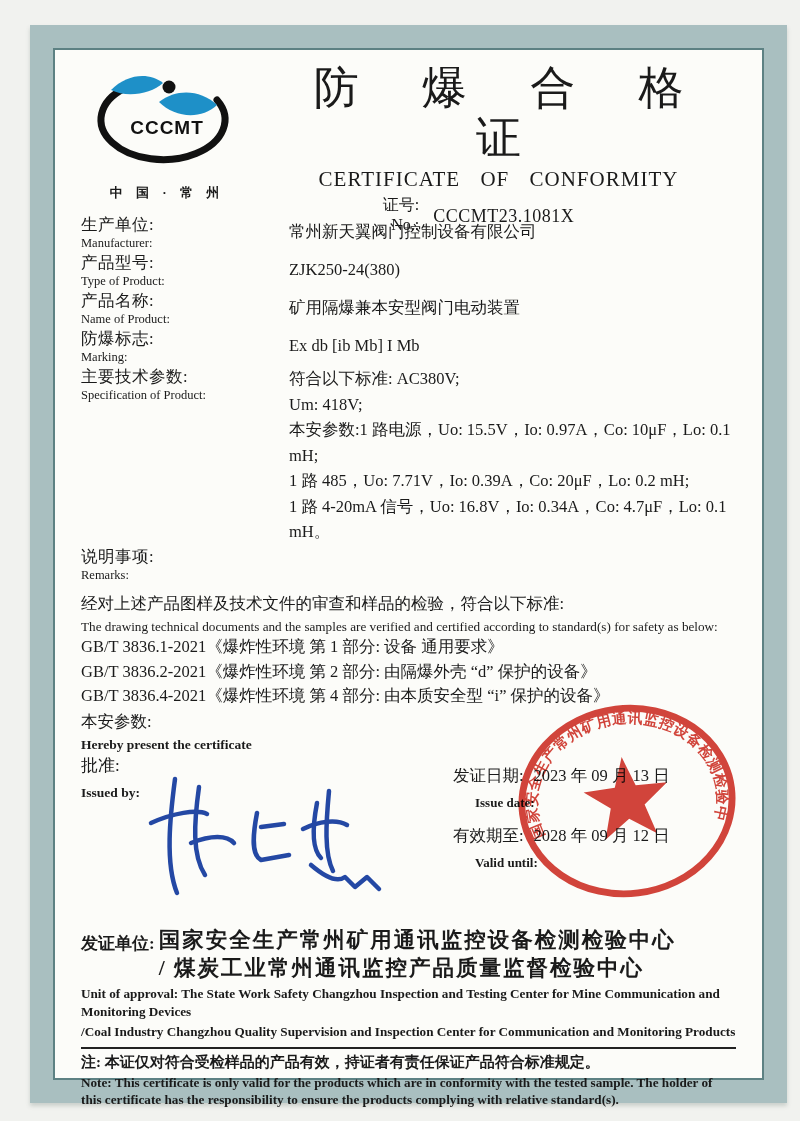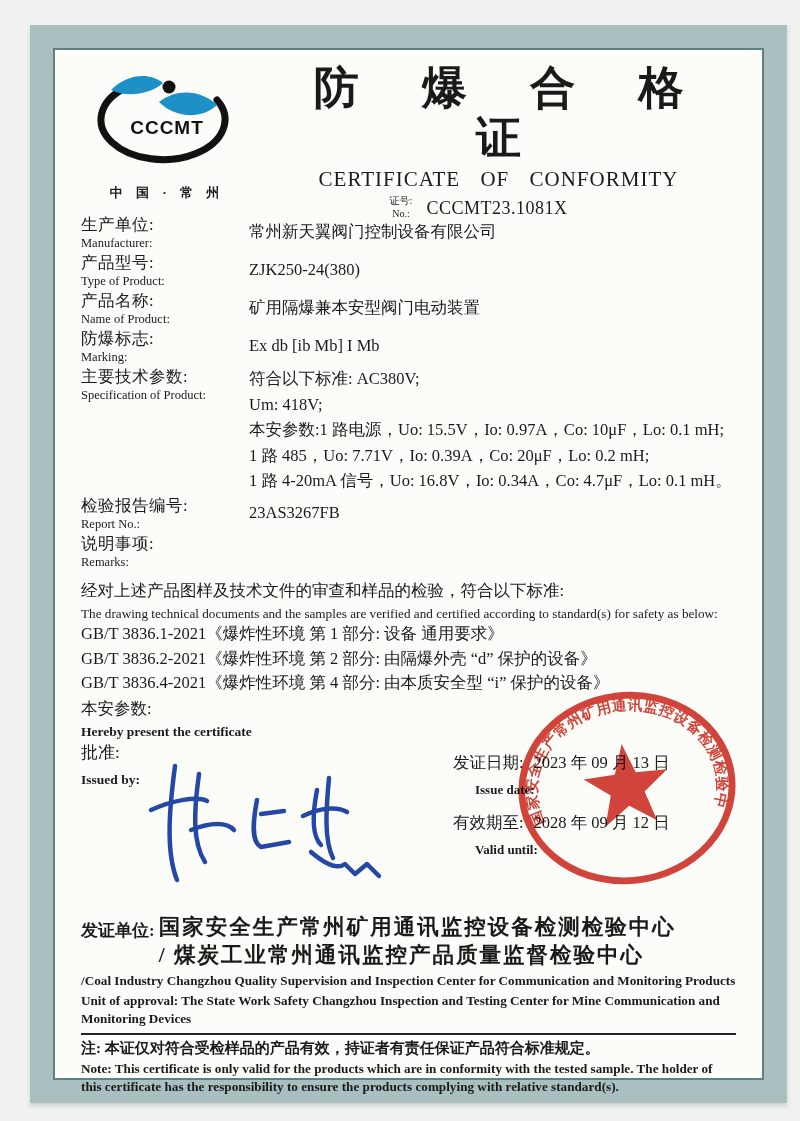--- a/index.html
+++ b/index.html
@@ -23,28 +23,28 @@
     border:2px solid #5d8183;
     box-sizing:border-box;
     padding:14px 26px 10px 26px;
     position:absolute;
   }
   
   .header{position:relative;height:148px;}
   .logo{position:absolute;left:8px;top:2px;width:156px;text-align:center;}
   .logo-region{font-size:13px;letter-spacing:5px;font-weight:bold;margin-top:10px;}
   .title-block{position:absolute;left:190px;right:10px;top:0;text-align:center;}
-  .title-cn{font-size:45px;letter-spacing:26px;margin-left:26px;font-weight:700;line-height:1.1;text-align:center;}
+  .title-cn{font-size:45px;letter-spacing:26px;margin-left:26px;font-weight:400;line-height:1.1;text-align:center;}
   .title-en{font-size:21px;letter-spacing:1px;word-spacing:14px;margin-top:4px;}
   .certno-row{display:flex;justify-content:center;align-items:center;margin-top:3px;margin-left:-40px;}
-  .certno-labels{text-align:center;font-size:10px;line-height:1.25;}
+  .certno-labels{text-align:right;font-size:16px;line-height:1.25;}
   .certno-value{font-size:18px;letter-spacing:.5px;margin-left:14px;margin-top:2px;}
   
   .fields{margin-top:2px;}
-  .field{display:grid;grid-template-columns:168px 1fr;margin-bottom:1px;}
+  .field{display:grid;grid-template-columns:168px 1fr;margin-bottom:1px;gap:40px;}
   .flabels .cn{font-size:16.5px;letter-spacing:.5px;}
   .flabels .en{font-size:12.5px;font-family:"Liberation Serif",serif;}
   .fvalue{font-size:16.5px;align-self:center;line-height:1.5;}
   .fvalue.top{align-self:start;}
   .spec-lines div{font-size:16.5px;line-height:1.55;}
   .remark-lines div{font-size:16.5px;line-height:1.55;}
   
   .standards{margin-top:10px;}
   .std-intro-cn{font-size:16.5px;}
   .std-intro-en{font-size:13.2px;margin-top:4px;}
@@ -148,27 +148,20 @@
           </div>
           <div class="fvalue top spec-lines">
             <div>符合以下标准: AC380V;</div>
             <div>Um: 418V;</div>
             <div>本安参数:1 路电源，Uo: 15.5V，Io: 0.97A，Co: 10μF，Lo: 0.1 mH;</div>
             <div>1 路 485，Uo: 7.71V，Io: 0.39A，Co: 20μF，Lo: 0.2 mH;</div>
             <div>1 路 4-20mA 信号，Uo: 16.8V，Io: 0.34A，Co: 4.7μF，Lo: 0.1 mH。</div>
           </div>
         </div>
 
-        <div class="field">
-          <div class="flabels">
-            <div class="cn">检验报告编号:</div>
-            <div class="en">Report No.:</div>
-          </div>
-          <div class="fvalue">23AS3267FB</div>
-        </div>
 
         <div class="field">
           <div class="flabels">
             <div class="cn">说明事项:</div>
             <div class="en">Remarks:</div>
           </div>
         </div>
       </div>
 
       <div class="standards">
@@ -230,22 +223,22 @@
       </div>
 
       <div class="issuer">
         <div class="issuer-cn">
           <div class="issuer-label">发证单位:</div>
           <div class="issuer-names">
             <div class="issuer-name1">国家安全生产常州矿用通讯监控设备检测检验中心</div>
             <div class="issuer-name2">/ 煤炭工业常州通讯监控产品质量监督检验中心</div>
           </div>
         </div>
+        <div class="issuer-en">Unit of approval: The State Work Safety Changzhou Inspection and Testing Center for Mine Communication and Monitoring Devices</div>
         <div class="issuer-en">/Coal Industry Changzhou Quality Supervision and Inspection Center for Communication and Monitoring Products</div>
-        <div class="issuer-en">Unit of approval: The State Work Safety Changzhou Inspection and Testing Center for Mine Communication and Monitoring Devices</div>
       </div>
 
       <div class="rule"></div>
 
       <div class="footnotes">
         <div class="note-cn">注: 本证仅对符合受检样品的产品有效，持证者有责任保证产品符合标准规定。</div>
         <div class="note-en">Note: This certificate is only valid for the products which are in conformity with the tested sample. The holder of this certificate has the responsibility to ensure the products complying with relative standard(s).</div>
 
       </div>
 

